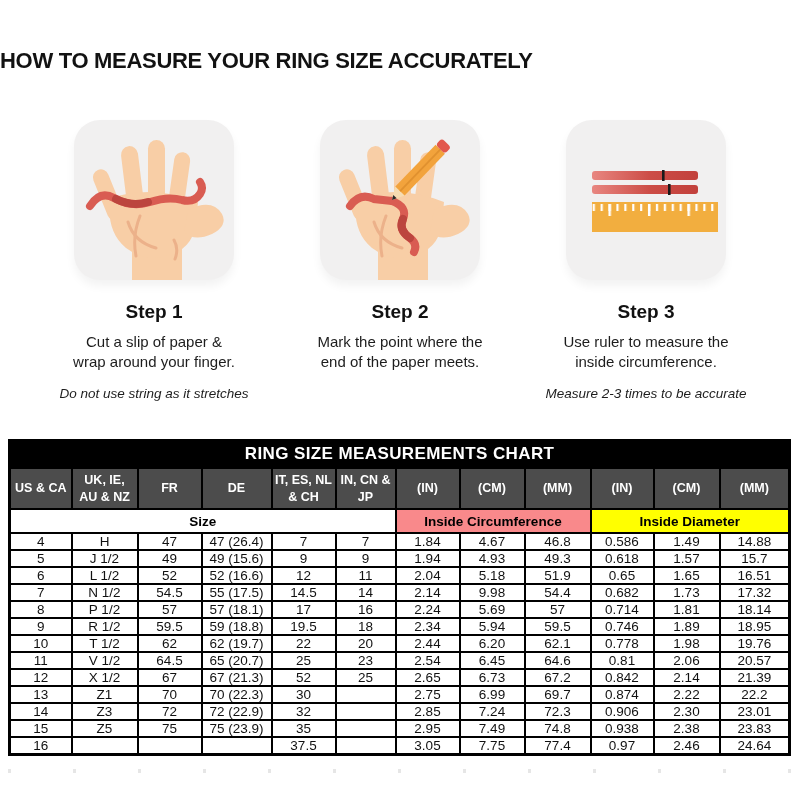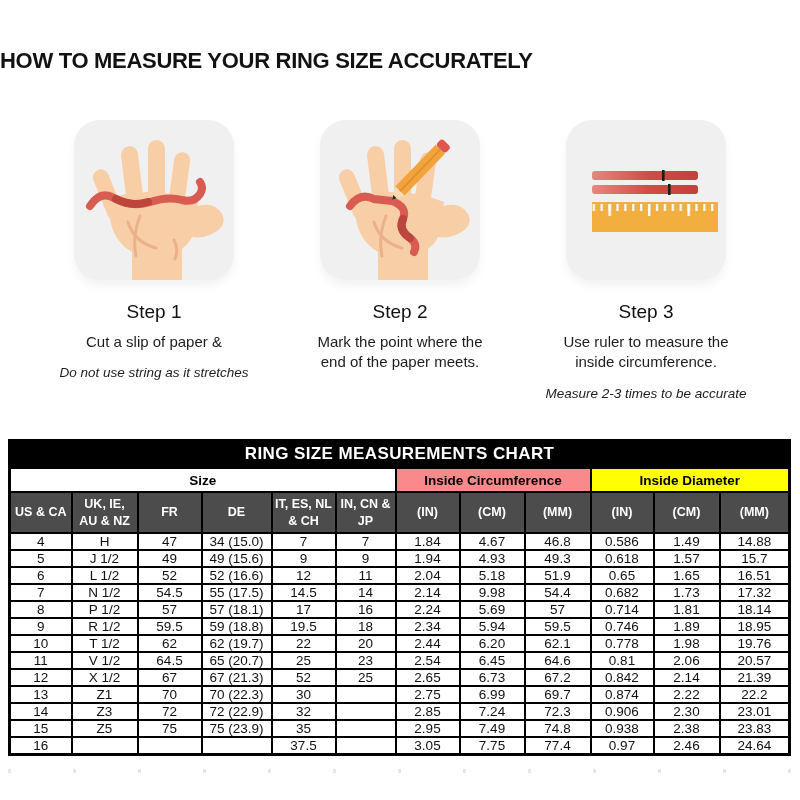--- a/index.html
+++ b/index.html
@@ -6,21 +6,21 @@
   html,body { width: 800px; height: 800px; background: #ffffff;
     font-family: "Liberation Sans", sans-serif; overflow: hidden; }
 
   .page-title { margin-top: 48px; font-size: 22px;
     font-weight: 700; letter-spacing: -0.3px; color: #121212; }
 
   .steps { display: flex; justify-content: space-between; padding: 0 34px; margin-top: 46px; }
   .step { width: 240px; display: flex; flex-direction: column; align-items: center; }
   .card { width: 160px; height: 160px; background: #F1F0F0; border-radius: 26px;
     box-shadow: 0 6px 10px rgba(0,0,0,0.05); overflow: hidden; }
-  .step-title { margin-top: 21px; font-size: 19px; font-weight: 400; color: #111; }
+  .step-title { margin-top: 21px; font-size: 19px; font-weight: 700; color: #111; }
   .step-desc { margin-top: 9px; font-size: 15px; line-height: 1.35; text-align: center; color: #1d1d1d; }
   .step-note { margin-top: 13px; font-size: 13.5px; font-style: italic; color: #1d1d1d; min-height: 17px; }
 
   table.ring-table { border-collapse: collapse; table-layout: fixed; width: 700px;
     margin: 36px 0 0 8px; border: 3px solid #000; }
   .ring-table td { text-align: center; vertical-align: middle; border: 2px solid #000;
     overflow: hidden; }
   .titlebar { background: #000; color: #fff; font-weight: 700; font-size: 17px;
     height: 28px; letter-spacing: 0.4px; }
   .g-size { background: #fff; font-weight: 700; font-size: 13.5px; height: 24px; color:#000; }
@@ -60,20 +60,21 @@
           </g>
           <g>
             <path d="M16 86 Q26 70 40 78 Q58 88 76 82 Q94 76 108 80 Q120 83 126 74 Q130 68 126 62" stroke="#D95C52" stroke-width="8" fill="none" stroke-linecap="round"></path>
             <path d="M42 79 Q58 87 74 82" stroke="#BC453E" stroke-width="8" fill="none" stroke-linecap="round"></path>
           </g>
         </svg>
       </div>
       <div class="step-title">Step 1</div>
       <div class="step-desc">
         <span>Cut a slip of paper &amp;</span><br>
+        <span>wrap around your finger.</span>
       </div>
       <div class="step-note">Do not use string as it stretches</div>
     </div>
 
     <div class="step">
       <div class="card">
         <svg width="160" height="160" viewBox="0 0 160 160">
           <g>
             <rect x="58" y="112" width="50" height="48" fill="#F8CEA6"></rect>
             <rect x="26" y="48" width="16" height="54" rx="8" fill="#F8CEA6" transform="rotate(-22 34 75)"></rect>
@@ -157,46 +158,46 @@
         <col style="width:65px">
         <col style="width:66px">
       <col style="width:63px">
         <col style="width:66px">
         <col style="width:70px">
     </colgroup>
     <tbody>
       <tr>
         <td colspan="12" class="titlebar">RING SIZE MEASUREMENTS CHART</td>
       </tr>
-      <tr>
-        <td colspan="6" class="g-size">Size</td>
-        <td colspan="3" class="g-circ sec-left">Inside Circumference</td>
-        <td colspan="3" class="g-diam sec-left">Inside Diameter</td>
-      </tr>
       <tr id="col-head-row">
           <td class="colhead">US &amp; CA</td>
           <td class="colhead">UK, IE, AU &amp; NZ</td>
           <td class="colhead">FR</td>
           <td class="colhead">DE</td>
           <td class="colhead">IT, ES, NL &amp; CH</td>
           <td class="colhead">IN, CN &amp; JP</td>
           <td class="colhead sec-left">(IN)</td>
           <td class="colhead">(CM)</td>
           <td class="colhead">(MM)</td>
           <td class="colhead sec-left">(IN)</td>
           <td class="colhead">(CM)</td>
           <td class="colhead">(MM)</td>
         </tr>
+      <tr>
+        <td colspan="6" class="g-size">Size</td>
+        <td colspan="3" class="g-circ sec-left">Inside Circumference</td>
+        <td colspan="3" class="g-diam sec-left">Inside Diameter</td>
+      </tr>
     </tbody>
     <tbody id="table-body">
         <tr>
           <td class="bodycell">4</td>
           <td class="bodycell">H</td>
           <td class="bodycell">47</td>
-          <td class="bodycell">34 (15.0)</td>
+          <td class="bodycell">47 (26.4)</td>
           <td class="bodycell">7</td>
           <td class="bodycell">7</td>
           <td class="bodycell sec-left">1.84</td>
           <td class="bodycell">4.67</td>
           <td class="bodycell">46.8</td>
           <td class="bodycell sec-left">0.586</td>
           <td class="bodycell">1.49</td>
           <td class="bodycell">14.88</td>
         </tr>
         <tr>

